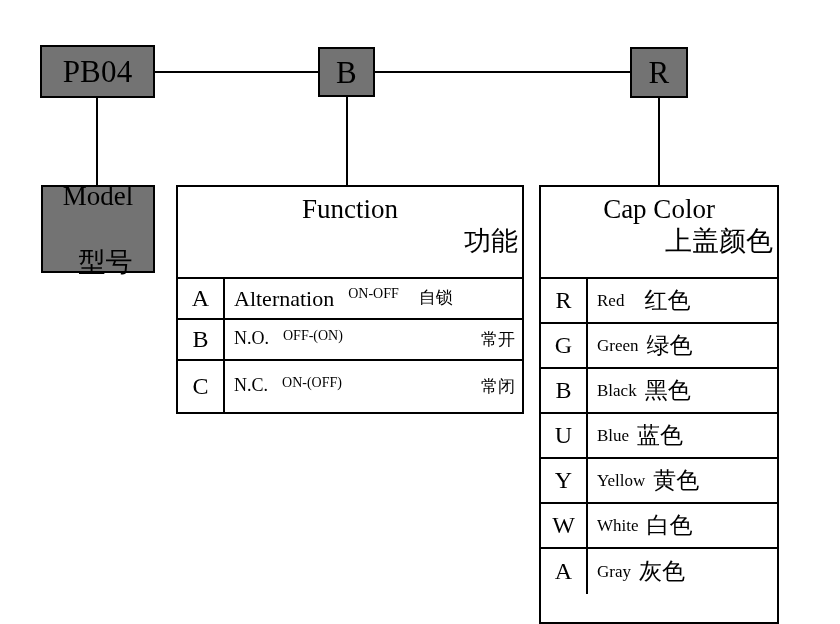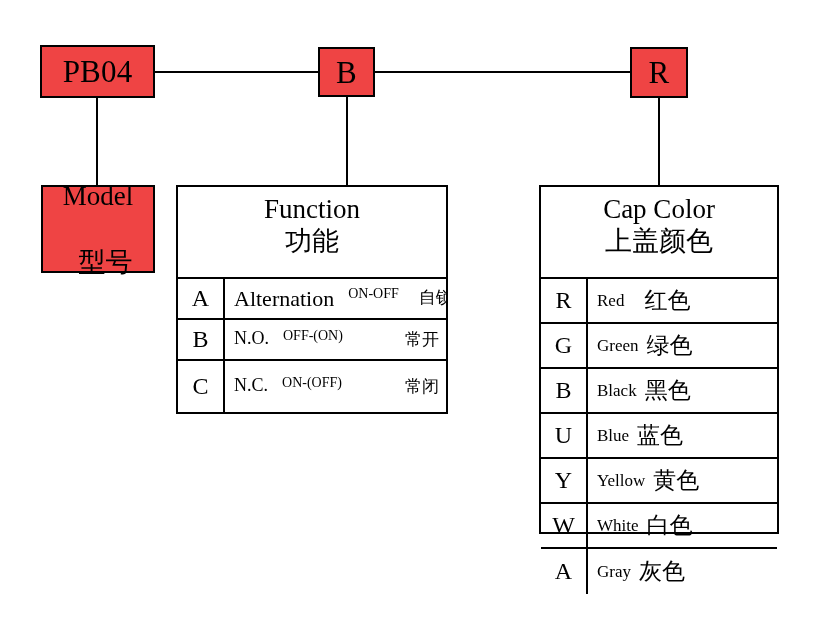--- a/index.html
+++ b/index.html
@@ -17,21 +17,21 @@
     height: 624px;
     background: #ffffff;
     overflow: hidden;
   }
 
   
   .box {
     position: absolute;
     box-sizing: border-box;
     border: 2px solid #000000;
-    background: #ef4444;
+    background: #737373;
     display: flex;
     align-items: center;
     justify-content: center;
     text-align: center;
   }
   .hline {
     position: absolute;
     background: #000000;
     height: 2px;
   }
@@ -63,20 +63,21 @@
   }
   .panel-head .en {
     display: block;
     font-size: 27px;
     line-height: 1.18;
   }
   .panel-head .zh {
     display: block;
     font-size: 27px;
     line-height: 1.18;
+    text-align: right;
   }
   .panel-rows {
     display: block;
   }
   .prow {
     display: flex;
     box-sizing: border-box;
     border-bottom: 2px solid #000000;
     align-items: stretch;
   }
@@ -182,21 +183,21 @@
 
   <div class="box code-box" style="left:630px; top:47px; width:58px; height:51px;">
     <span>R</span>
   </div>
 
   <div class="box model-box" style="left:41px; top:185px; width:114px; height:88px;">
     <span class="en">Model</span>
     <span class="zh">型号</span>
   </div>
 
-  <div class="panel" id="panel-function" style="left:176px; top:185px; width:272px; height:229px;">
+  <div class="panel" id="panel-function" style="left:176px; top:185px; width:348px; height:229px;">
 
     <div class="panel-head" style="height:92px;">
       <span class="en">Function</span>
       <span class="zh">功能</span>
     </div>
 
     <div class="panel-rows">
 
       <div class="prow" style="height:41px;">
         <div class="pcode" style="width:47px;">A</div>
@@ -227,21 +228,21 @@
             <span class="fn-term small">N.C.</span>
             <span class="fn-state">ON-(OFF)</span>
             <span class="fn-zh">常闭</span>
           </span>
         </div>
       </div>
 
     </div>
   </div>
 
-  <div class="panel" id="panel-cap" style="left:539px; top:185px; width:240px; height:349px;">
+  <div class="panel" id="panel-cap" style="left:539px; top:185px; width:240px; height:439px;">
 
     <div class="panel-head" style="height:92px;">
       <span class="en">Cap Color</span>
       <span class="zh">上盖颜色</span>
     </div>
 
     <div class="panel-rows">
 
       <div class="prow" style="height:45px;">
         <div class="pcode" style="width:47px;">R</div>

